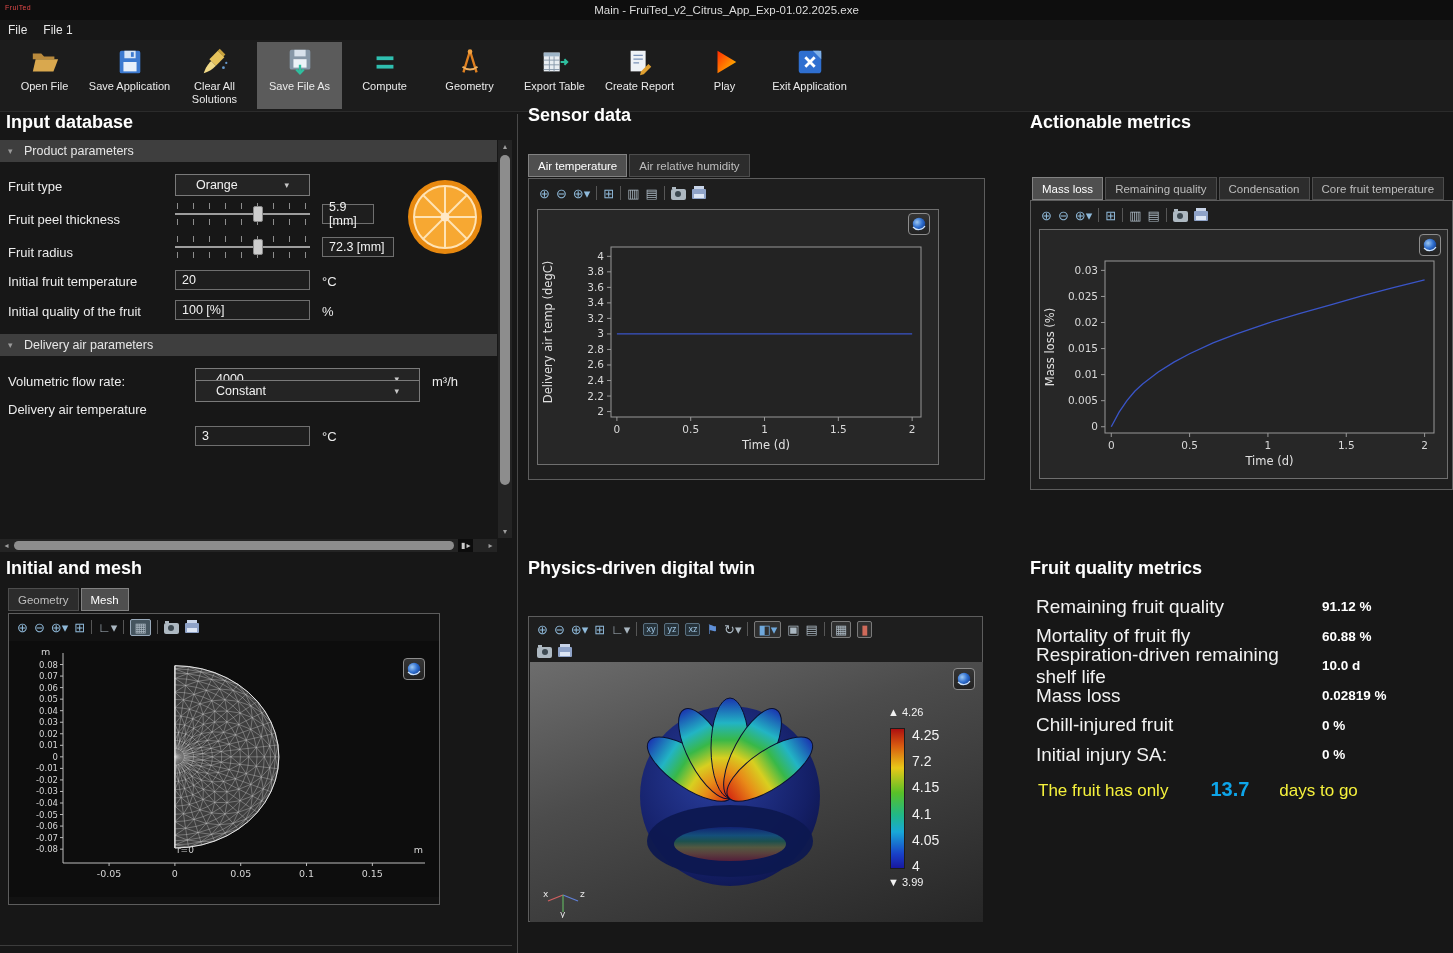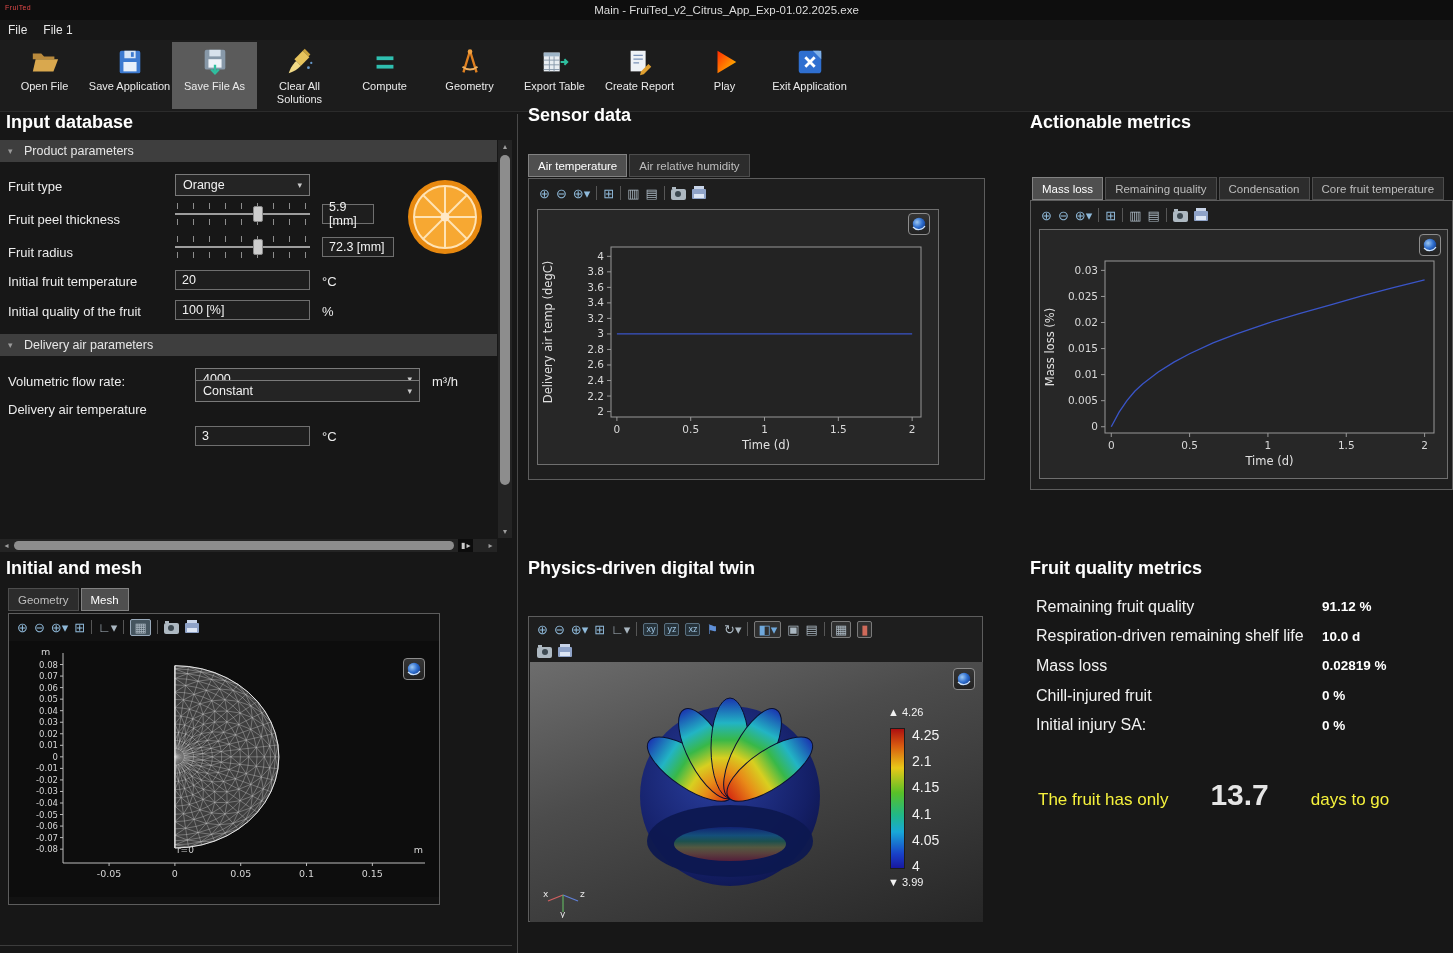--- a/index.html
+++ b/index.html
@@ -20,21 +20,21 @@
 .heading{position:absolute;font-size:18px;font-weight:bold;color:#fff;white-space:nowrap}
 .vdivider{position:absolute;background:#484848}
 .hdivider{position:absolute;background:#3c3c3c}
 
 
 .panel{position:absolute}
 .sect-h{position:absolute;height:22px;background:#3e3e3e;color:#e6e6e6;font-size:12.5px;display:flex;align-items:center;padding-left:24px}
 .sect-h .tri{position:absolute;left:8px;top:6px;font-size:9px;color:#9a9a9a}
 .flabel{position:absolute;font-size:13px;color:#ececec;white-space:nowrap}
 .funit{position:absolute;font-size:13px;color:#ececec}
-.fselect{position:absolute;height:22px;background:#242424;border:1px solid #7a7a7a;color:#f2f2f2;font-size:12.5px;display:flex;align-items:center;justify-content:space-between;padding:0 7px}
+.fselect{position:absolute;height:22px;background:#242424;border:1px solid #7a7a7a;color:#f2f2f2;font-size:12.5px;display:flex;align-items:center;justify-content:space-between;padding:0 20px}
 .fselect .car{color:#c8c8c8;font-size:9px;margin-left:6px}
 .finput{position:absolute;height:20px;background:#1e1e1e;border:1px solid #6f6f6f;color:#f2f2f2;font-size:12.5px;display:flex;align-items:center;padding:0 6px}
 .slider{position:absolute;height:26px}
 .slider .ticks{position:absolute;left:2px;right:2px;top:2px;height:6px;background:repeating-linear-gradient(90deg,#8d8d8d 0 1px,transparent 1px 16px)}
 .slider .ticks.b{top:auto;bottom:2px}
 .slider .track{position:absolute;left:0;right:0;top:12px;height:2px;background:#9d9d9d}
 .slider .handle{position:absolute;top:5px;width:10px;height:16px;background:#cdcdcd;border:1px solid #8a8a8a;border-radius:2px}
 
 
 .vscroll{position:absolute;width:14px;background:#242424}
@@ -74,25 +74,25 @@
 
 .scene{position:absolute;background:linear-gradient(160deg,#6d6d6d 0%,#4c4c4c 38%,#262626 100%);overflow:hidden}
 .cbwrap{position:absolute;width:92px}
 .cbmax,.cbmin{position:absolute;left:0;font-size:11px;color:#f2f2f2;white-space:nowrap}
 .cbar{position:absolute;left:2px;top:22px;width:15px;height:141px;border:1px solid #1c1c1c;background:linear-gradient(#ad1010 0%,#d85a10 12%,#e8c818 28%,#58c028 46%,#20b888 62%,#18a8d8 74%,#1840c8 90%,#1818a0 100%)}
 .cbtick{position:absolute;left:24px;font-size:14px;color:#f2f2f2}
 .cbticks{position:absolute;left:0;top:22px;width:70px;height:141px}
 
 
 .metric-row{display:flex;height:29.6px;align-items:center}
-.metric-label{width:286px;font-size:16px;color:#f2f2f2}
+.metric-label{width:286px;font-size:19px;color:#f2f2f2}
 .metric-value{font-size:13.5px;font-weight:bold;color:#fff}
 .warning{position:absolute;display:flex;align-items:baseline}
 .warn-txt{font-size:17px;color:#f6f23c;white-space:nowrap}
-.warn-days{font-size:30px;font-weight:bold;color:#e5e5e5;margin:0 42px 0 42px}
+.warn-days{font-size:20px;font-weight:bold;color:#0ea5e9;margin:0 30px 0 42px}
 
 svg text{font-family:"DejaVu Sans","Liberation Sans",sans-serif}
 </style>
 </head>
 <body>
 
 <div id="app">
 
   <div class="titlebar">
     <span class="logo">FruiTed</span>
@@ -116,43 +116,43 @@
       <div class="tbtn">
         <div class="ticn">
           <svg viewBox="0 0 32 32">
             <rect x="5" y="4" width="22" height="24" rx="2" fill="#3c7ad0"></rect>
             <rect x="10" y="4" width="12" height="8" fill="#d7e6f7"></rect>
             <rect x="17" y="5.5" width="3" height="5" fill="#3c7ad0"></rect>
             <rect x="9" y="16" width="14" height="10" fill="#e8f0fa"></rect>
           </svg>
         </div>
         <div class="tlbl">Save Application</div>
-      </div>
-      <div class="tbtn selected">
-        <div class="ticn">
-          <svg viewBox="0 0 32 32">
-            <rect x="5" y="3" width="22" height="21" rx="2" fill="#8798a8"></rect>
-            <rect x="10" y="3" width="12" height="7" fill="#d8e2ec"></rect>
-            <rect x="9" y="13" width="14" height="9" fill="#eef3f8"></rect>
-            <path d="M16 19v9M12 24l4 4 4-4" stroke="#2fbf9f" stroke-width="2.5" fill="none"></path>
-          </svg>
-        </div>
-        <div class="tlbl">Save File As</div>
       </div>
       <div class="tbtn">
         <div class="ticn">
           <svg viewBox="0 0 32 32">
             <path d="M20 3l6 6" stroke="#c8a23c" stroke-width="3"></path>
             <path d="M10 13l9-9 7 7-9 9z" fill="#e6c35c"></path>
             <path d="M4 28c2-6 4-9 8-13l5 5c-4 4-7 6-13 8z" fill="#f0d987"></path>
             <circle cx="25" cy="22" r="1.5" fill="#6699cc"></circle>
             <circle cx="28" cy="17" r="1.2" fill="#6699cc"></circle>
           </svg>
         </div>
         <div class="tlbl">Clear All Solutions</div>
+      </div>
+      <div class="tbtn selected">
+        <div class="ticn">
+          <svg viewBox="0 0 32 32">
+            <rect x="5" y="3" width="22" height="21" rx="2" fill="#8798a8"></rect>
+            <rect x="10" y="3" width="12" height="7" fill="#d8e2ec"></rect>
+            <rect x="9" y="13" width="14" height="9" fill="#eef3f8"></rect>
+            <path d="M16 19v9M12 24l4 4 4-4" stroke="#2fbf9f" stroke-width="2.5" fill="none"></path>
+          </svg>
+        </div>
+        <div class="tlbl">Save File As</div>
       </div>
       <div class="tbtn">
         <div class="ticn">
           <svg viewBox="0 0 32 32">
             <rect x="7" y="10" width="18" height="4" fill="#2fbfb0"></rect>
             <rect x="7" y="19" width="18" height="4" fill="#2fbfb0"></rect>
           </svg>
         </div>
         <div class="tlbl">Compute</div>
       </div>
@@ -604,21 +604,21 @@
           <ellipse cx="150" cy="70" rx="19" ry="50" fill="url(#lg)" transform="rotate(56 150 118)"></ellipse>
         </g>
         <ellipse cx="150" cy="166" rx="56" ry="17" fill="url(#lg)" opacity="0.35"></ellipse>
       </svg>
 
       <div class="cbwrap" style="left:358px;top:44px">
         <div class="cbmax" style="top:0"><span>▲</span> <span>4.26</span></div>
         <div class="cbar"></div>
         <div class="cbticks" id="cbticks">
             <span class="cbtick" style="top: -0.777778px;">4.25</span>
-            <span class="cbtick" style="top: 25.3333px;">2.1</span>
+            <span class="cbtick" style="top: 25.3333px;">7.2</span>
             <span class="cbtick" style="top: 51.4444px;">4.15</span>
             <span class="cbtick" style="top: 77.5556px;">4.1</span>
             <span class="cbtick" style="top: 103.667px;">4.05</span>
             <span class="cbtick" style="top: 129.778px;">4</span>
           </div>
         <div class="cbmin" style="top:170px"><span>▼</span> <span>3.99</span></div>
       </div>
 
       <svg width="44" height="38" viewBox="0 0 44 38" style="position:absolute;left:12px;top:218px">
         <line x1="21" y1="15" x2="6" y2="21" stroke="#d06060" stroke-width="1.2"></line>
@@ -644,20 +644,24 @@
         </div>
     </div>
   </div>
 
   <div class="panel" id="quality-metrics" style="left:1036px;top:592px;width:410px">
       <div class="metric-row">
         <span class="metric-label">Remaining fruit quality</span>
         <span class="metric-value">91.12 %</span>
       </div>
       <div class="metric-row">
+        <span class="metric-label">Mortality of fruit fly</span>
+        <span class="metric-value">60.88 %</span>
+      </div>
+      <div class="metric-row">
         <span class="metric-label">Respiration-driven remaining shelf life</span>
         <span class="metric-value">10.0 d</span>
       </div>
       <div class="metric-row">
         <span class="metric-label">Mass loss</span>
         <span class="metric-value">0.02819 %</span>
       </div>
       <div class="metric-row">
         <span class="metric-label">Chill-injured fruit</span>
         <span class="metric-value">0 %</span>

